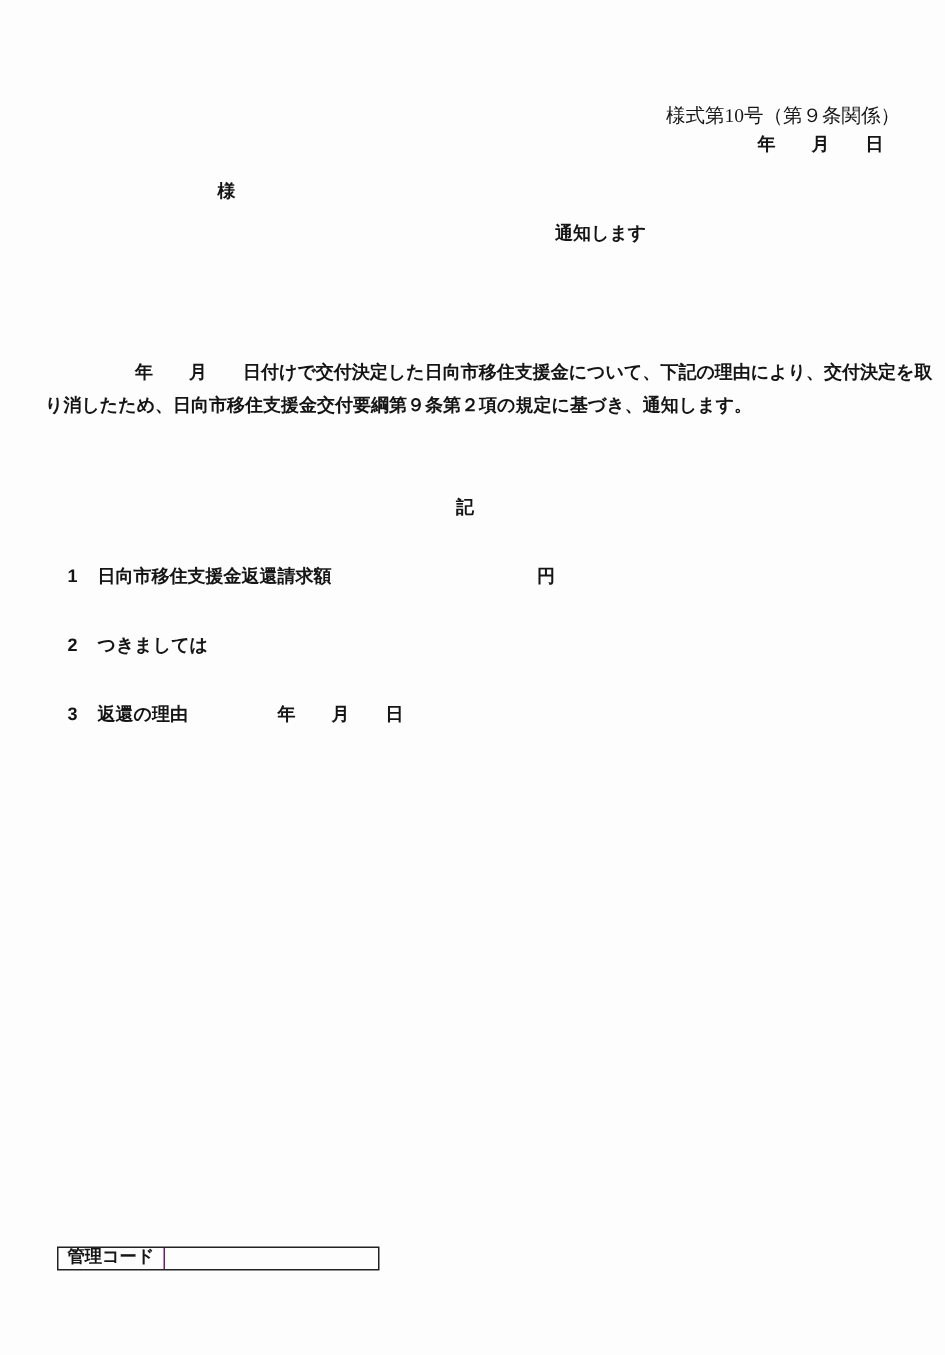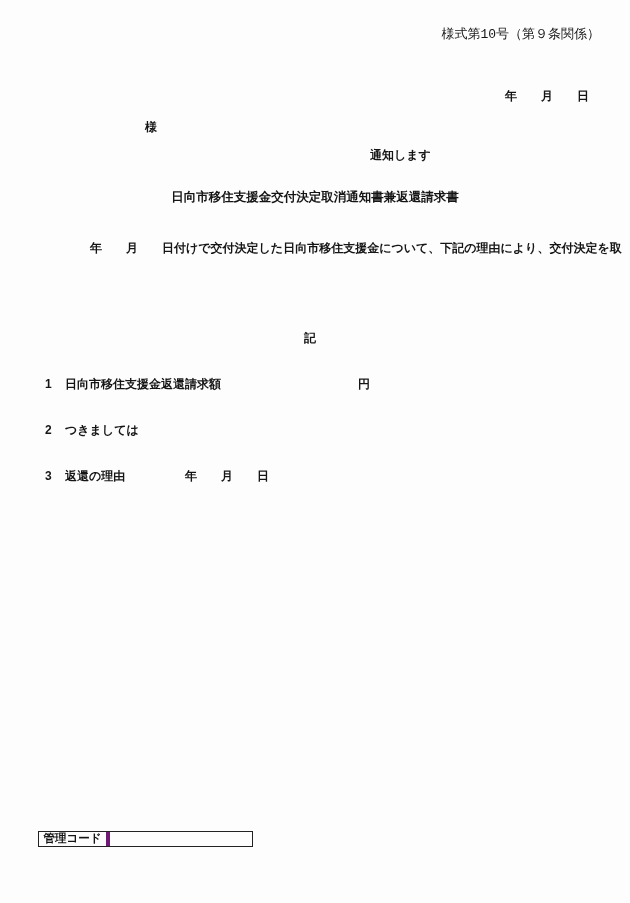--- a/index.html
+++ b/index.html
@@ -14,23 +14,24 @@
     background: #fdfdfd;
     overflow: hidden;
     font-family: "Liberation Sans", "DejaVu Sans", sans-serif;
     color: #151515;
     font-size: 12px;
     font-weight: 700;
     line-height: 1.2;
   }
   .abs { position: absolute; white-space: pre; }
   .serif {
-    font-family: Liberation Mono, monospace;
+    font-family: Liberation Serif, serif;
     font-weight: 400;
     font-size: 13px;
+    margin-top: 42px;
   }
   .form-number {
     top: 27px;
     right: 30px;
     text-align: right;
   }
   .date-line   { top: 89px;  left: 505px; }
   .addressee   { top: 120px; left: 145px; }
   .sender      { top: 148px; left: 370px; }
   .doc-title {
@@ -64,21 +65,21 @@
     left: 38px;
     top: 831px;
     width: 215px;
     height: 16px;
     border: 1.5px solid #222;
     display: flex;
     box-sizing: border-box;
   }
   .footer-cell-label {
     width: 71px;
-    border-right: 4px solid #701a75;
+    border-right: 1px solid #701a75;
     box-sizing: border-box;
     display: flex;
     align-items: center;
     justify-content: center;
     font-size: 11.5px;
     white-space: pre;
     font-family: Liberation Serif, serif;
   }
   .footer-cell-value {
     flex: 1;
@@ -90,24 +91,24 @@
 <div class="page">
 
   <div class="abs serif form-number">様式第10号（第９条関係）</div>
 
   <div class="abs date-line">年　　月　　日</div>
 
   <div class="abs addressee">様</div>
 
   <div class="abs sender">通知します</div>
 
-  <div class="abs doc-title">日向市移住支援金交付決定取消通知書兼返還請求書</div>
 
   <div class="abs body-line-1">　　　　　年　　月　　日付けで交付決定した日向市移住支援金について、下記の理由により、交付決定を取</div>
 
+  <div class="abs body-line-2">り消したため、日向市移住支援金交付要綱第９条第２項の規定に基づき、通知します。</div>
 
 
   <div class="abs ki-marker">記</div>
 
   <div class="item-row item-1">
     <span class="item-number">1</span>
     <span class="item-label">日向市移住支援金返還請求額</span>
     <span class="item-unit">円</span>
   </div>
 

